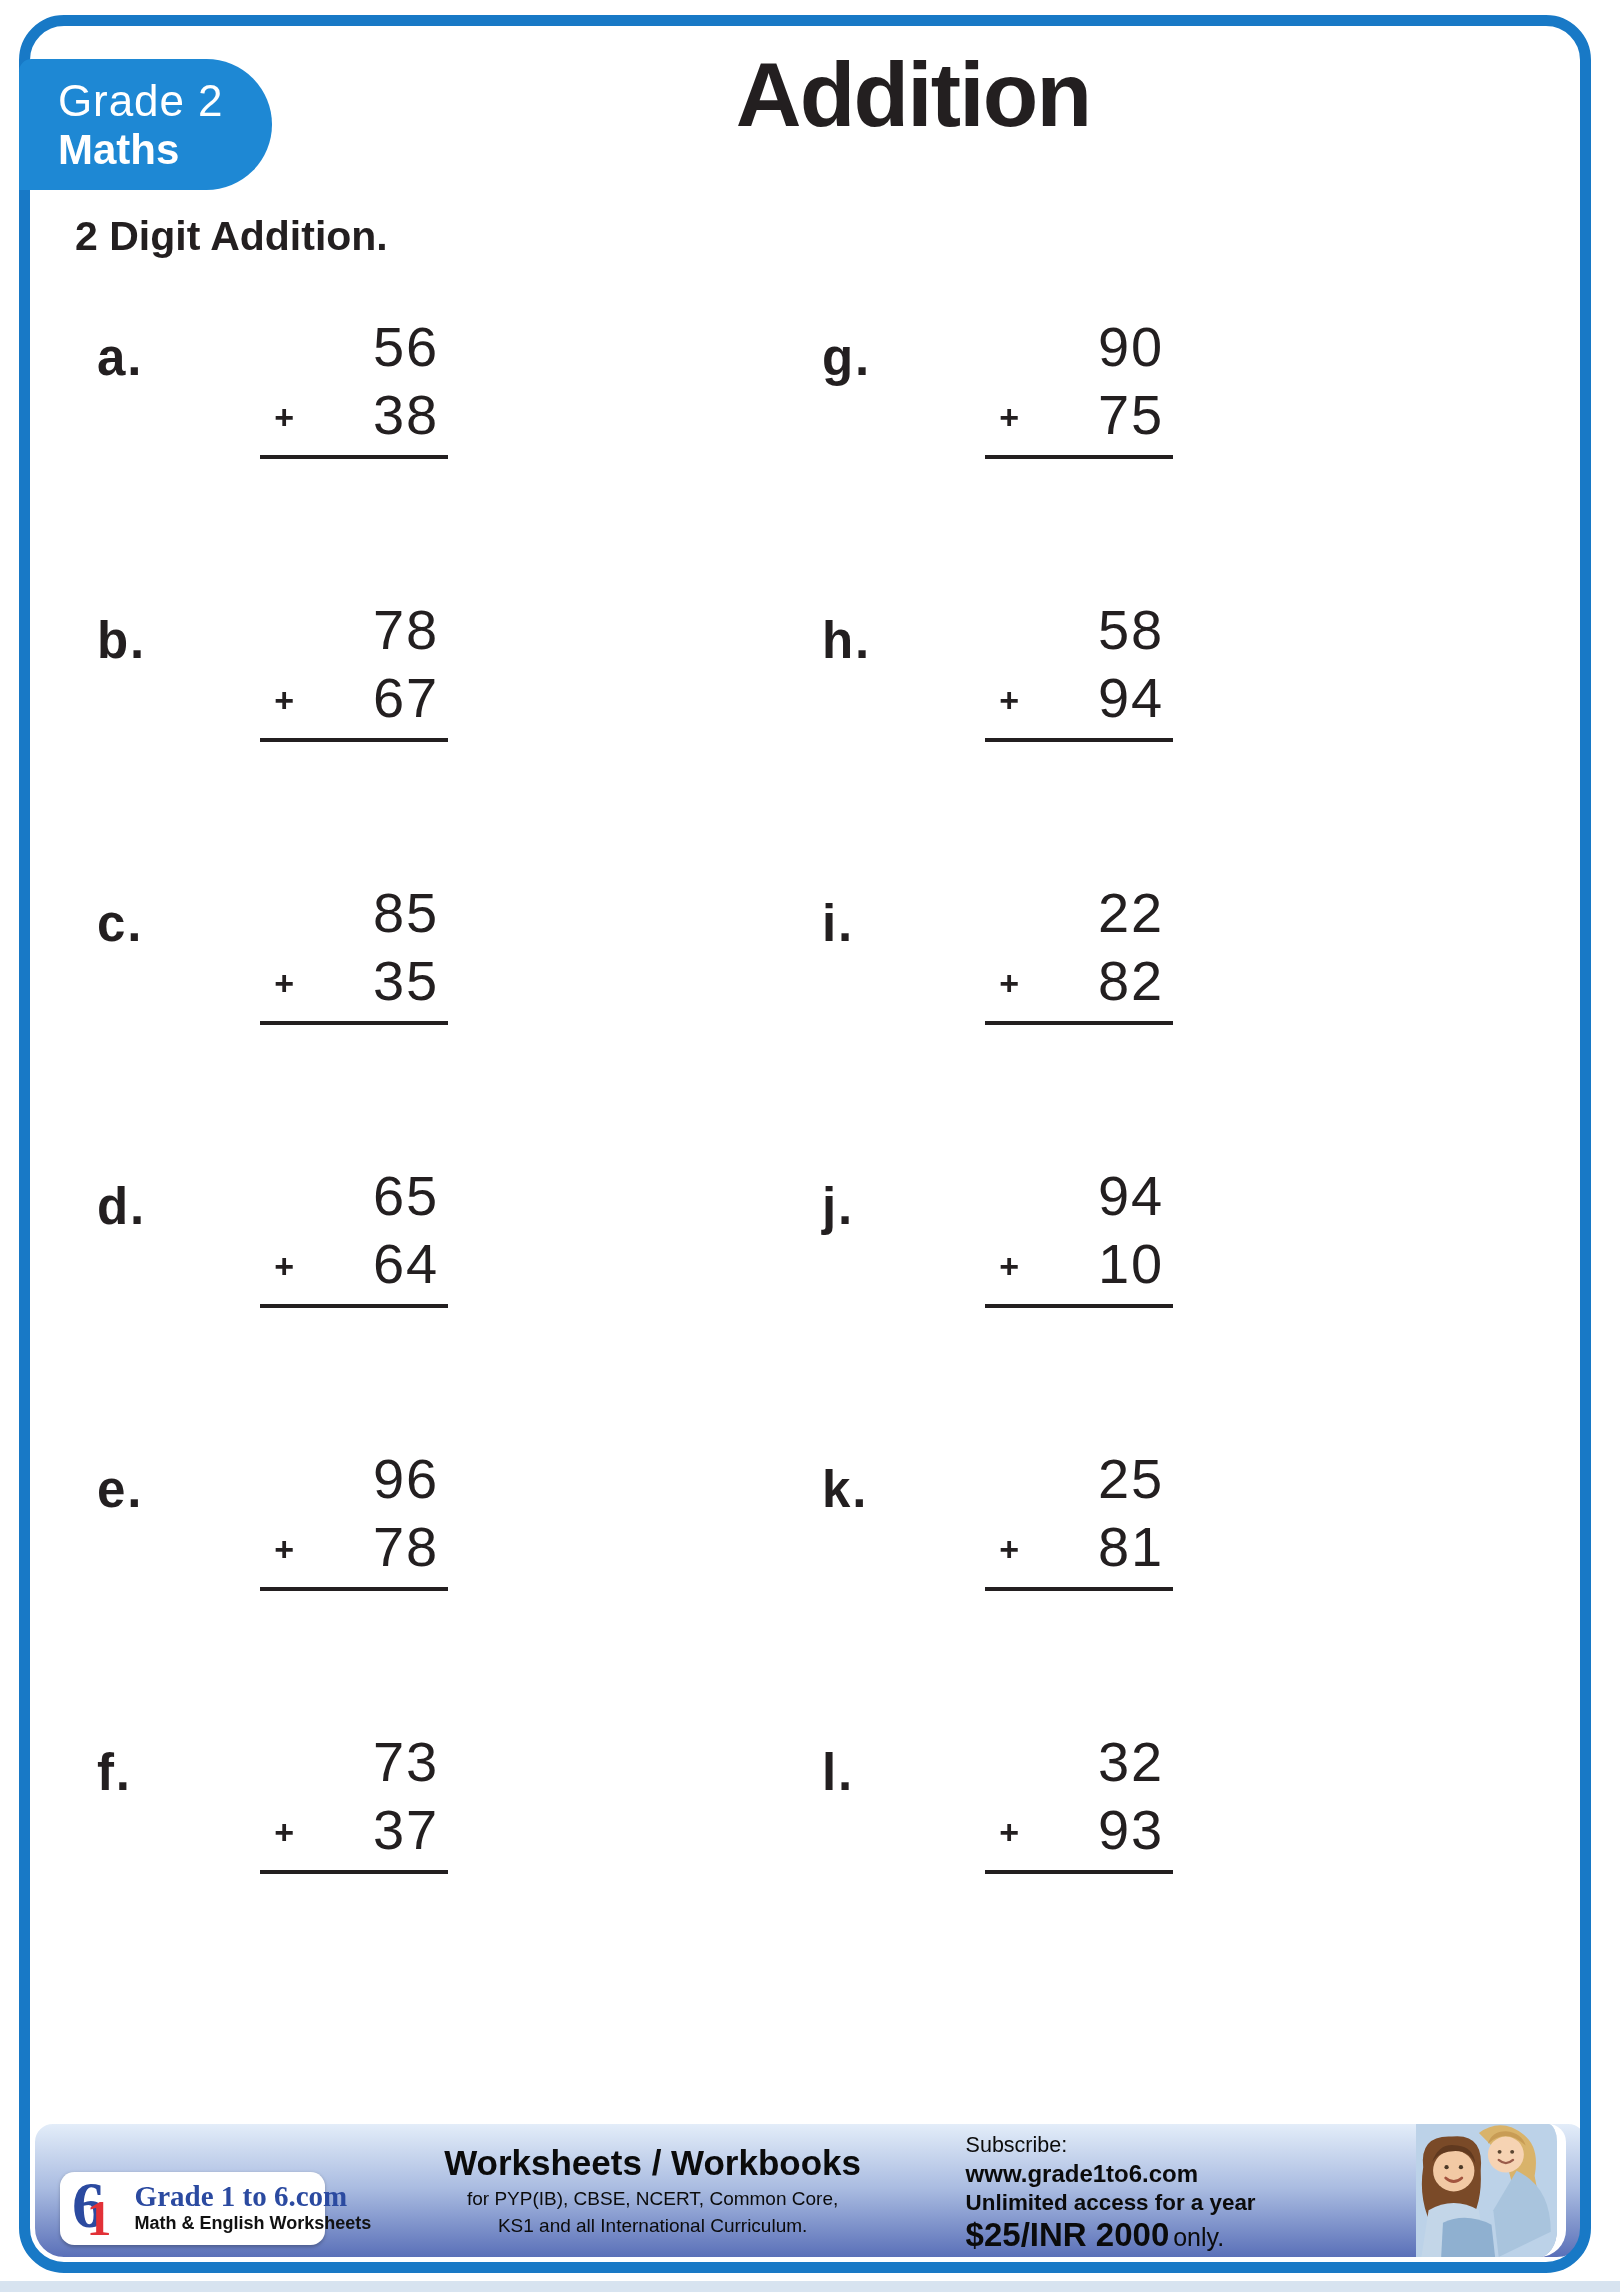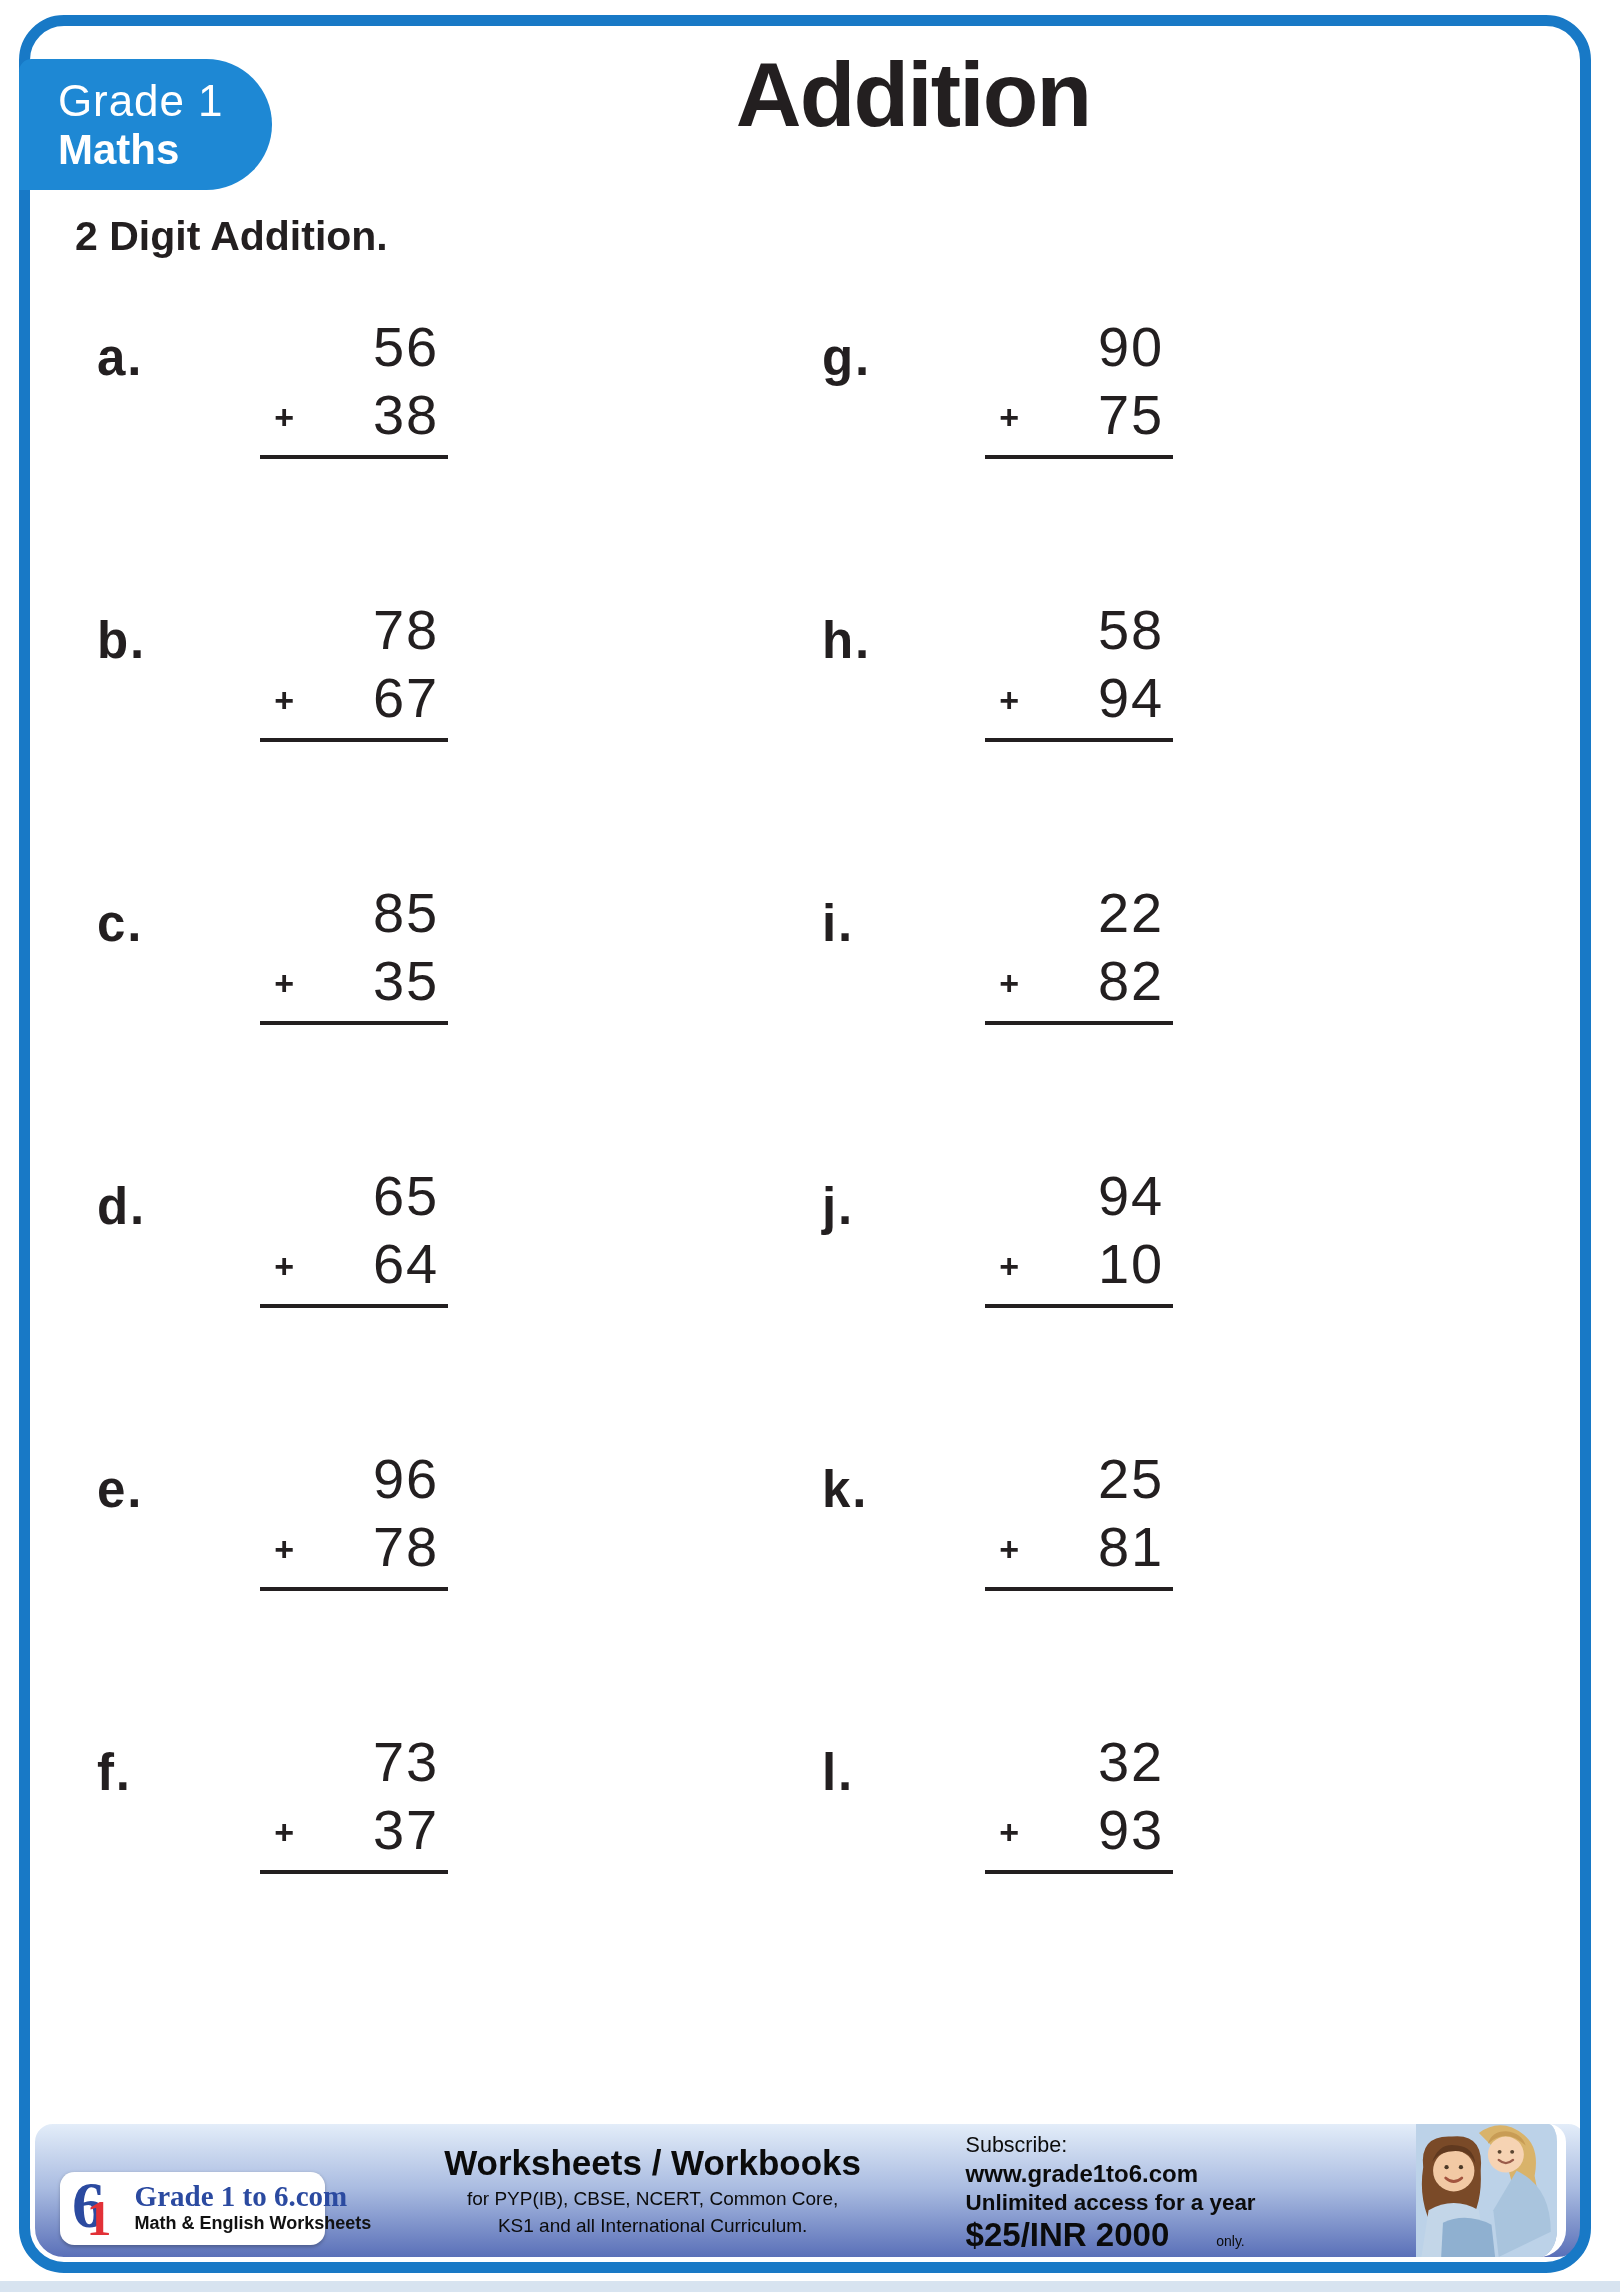--- a/index.html
+++ b/index.html
@@ -68,37 +68,37 @@
   .fc-subheading{font-size:35px;font-weight:bold;line-height:34px;}
   .fc-line{font-size:19px;line-height:27px;}
   .fc-line.first{margin-top:5.4px;}
 
   .footer-subscribe{position:absolute;left:931px;top:8px;width:394px;text-align:left;color:#0b0b0b;}
   .fs-label{font-size:21.5px;line-height:27px;}
   .fs-url{font-size:24px;font-weight:bold;line-height:29px;}
   .fs-access{font-size:22.4px;line-height:29px;font-weight:bold;}
   .fs-price-row{line-height:36px;}
   .fs-price{font-size:33px;font-weight:bold;}
-  .fs-suffix{font-size:14px;margin-left:43px;}
+  .fs-suffix{font-size:25px;}
 
   .photo{
     position:absolute;right:19.7px;top:0;height:100%;width:150px;overflow:hidden;
     border-right:9px solid #ffffff;box-sizing:border-box;border-radius:0 18px 27px 0;
     background:linear-gradient(180deg,#cfe0f0,#9db8d8);
   }
   .photo svg{display:block;}
 </style>
 </head>
 <body>
 
 <div class="edge-strip"></div>
 <div class="frame"></div>
 
 <div class="badge">
-  <div class="badge-line1">Grade 1</div>
+  <div class="badge-line1">Grade 2</div>
   <div class="badge-line2">Maths</div>
 </div>
 
 <div class="title">Addition</div>
 <div class="subtitle">2 Digit Addition.</div>
 
 <div class="problems">
 
   <div class="prob">
     <div class="prob-label">a.</div>

